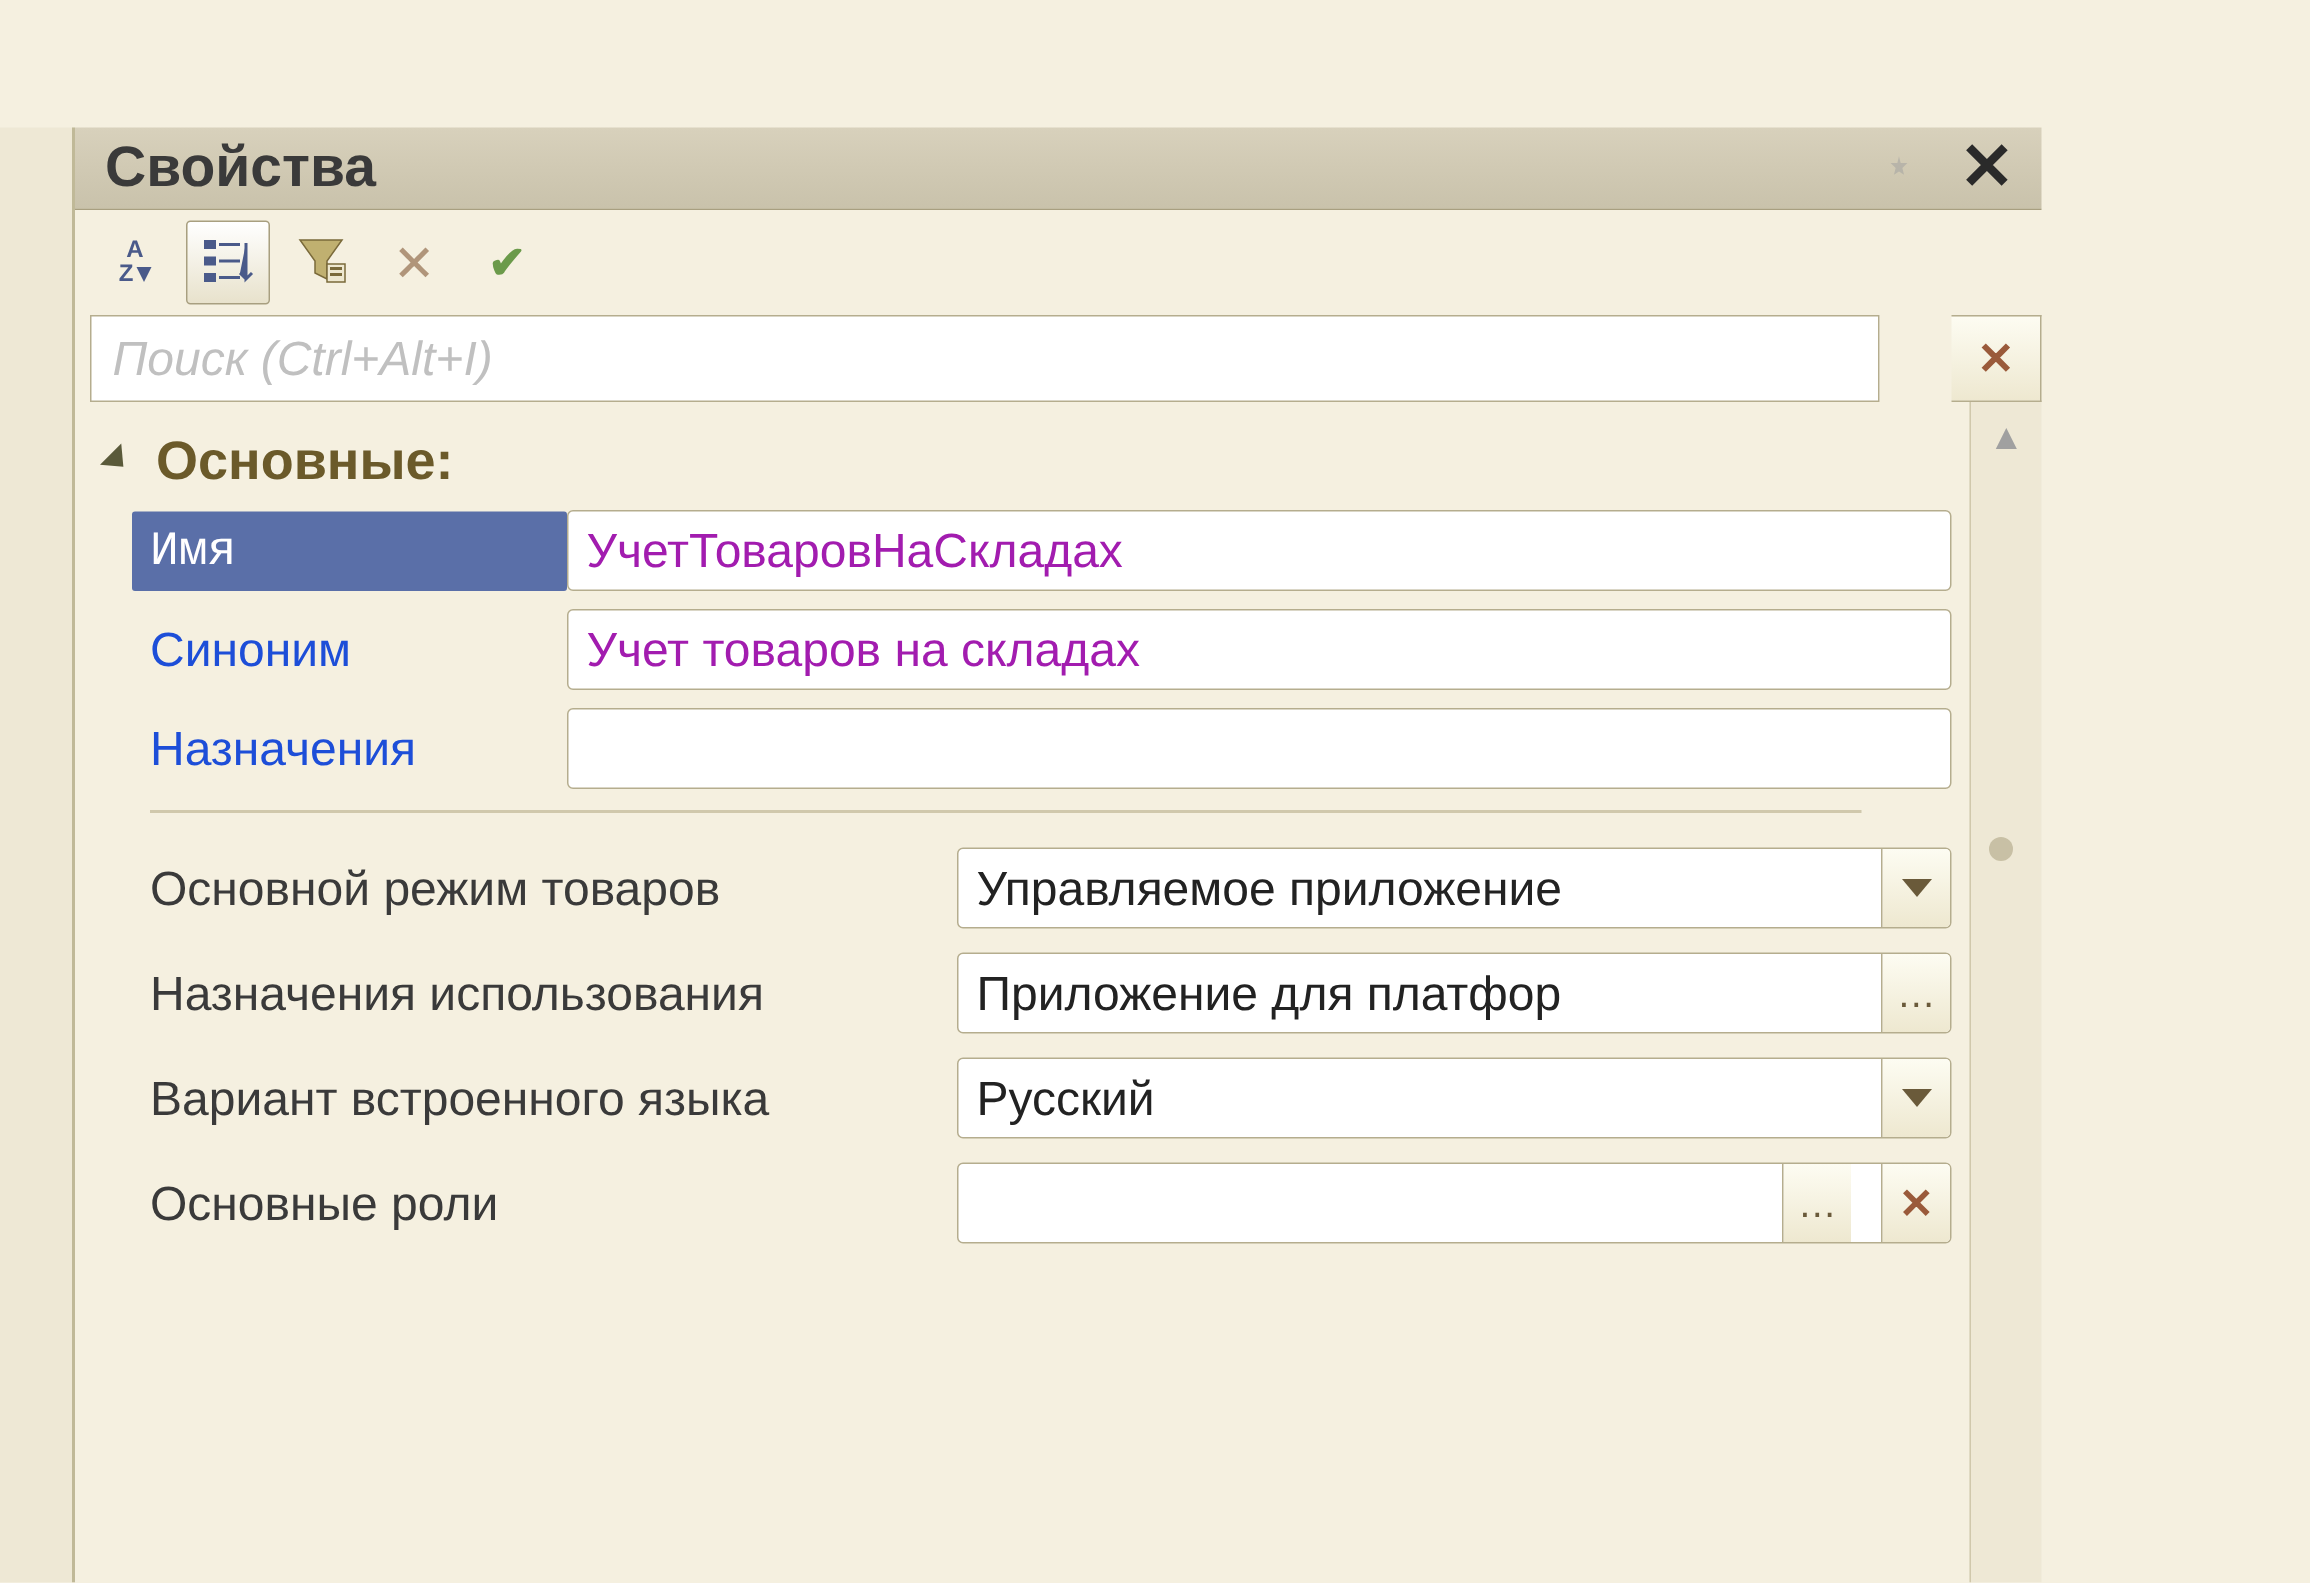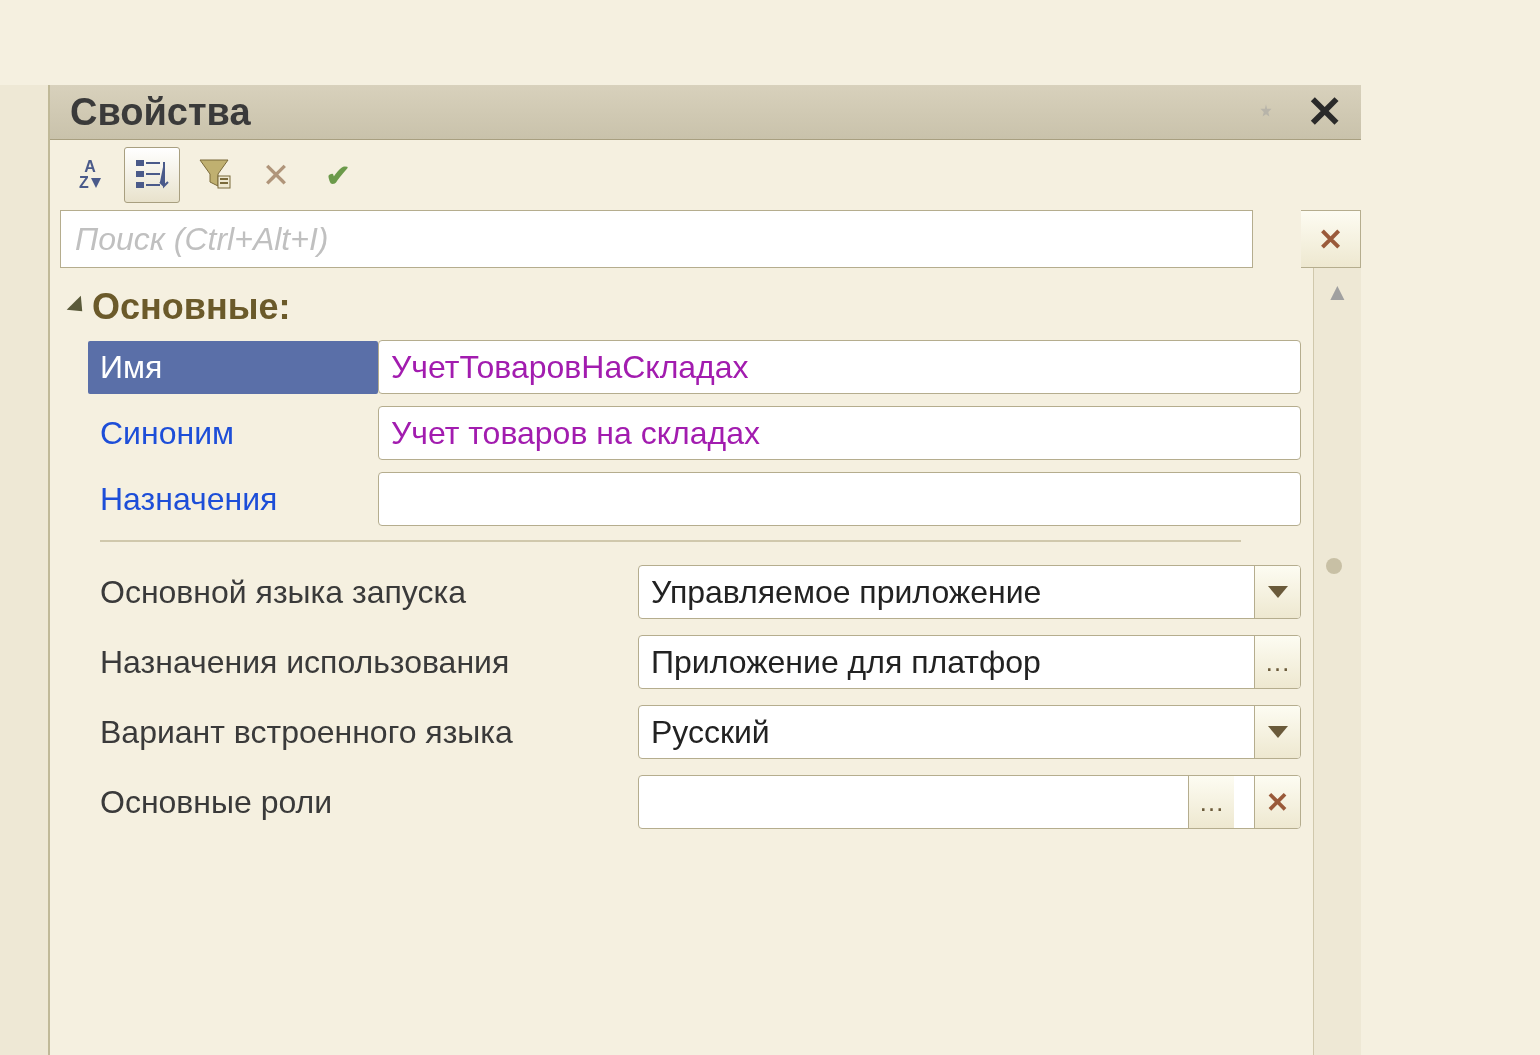--- a/index.html
+++ b/index.html
@@ -178,21 +178,21 @@
       top: 290px;
       left: 12px;
       width: 16px;
       height: 16px;
       background: #c8c0a5;
       border-radius: 50%;
     }
     .section-header {
       display: flex;
       align-items: center;
-      gap: 8px;
+      gap: 20px;
       padding: 6px 0 10px 0;
     }
     .caret-right {
       width: 0; height: 0;
       border-top: 10px solid transparent;
       border-bottom: 10px solid transparent;
       border-left: 12px solid #5a5a3a;
       transform: rotate(45deg);
       margin-left: 8px;
     }
@@ -215,20 +215,21 @@
       font-size: 32px;
       color: #1d4ed8;
       padding-left: 12px;
     }
     .prop-label.selected {
       background: #5a6fa8;
       color: #fff;
       padding: 8px 12px;
       border-radius: 2px;
       width: 290px;
+      font-family: Liberation Mono, monospace;
     }
     .prop-label-wide {
       width: 550px;
       font-size: 32px;
       color: #3a3a3a;
       padding-left: 12px;
     }
     .prop-input {
       flex: 1;
       height: 54px;
@@ -378,21 +379,21 @@
         </div>
 
         <div class="prop-row">
           <div class="prop-label">Назначения</div>
           <input class="prop-input" value="" style="">
         </div>
 
         <div class="divider"></div>
 
         <div class="prop-row-wide">
-          <div class="prop-label-wide">Основной языка запуска</div>
+          <div class="prop-label-wide">Основной режим товаров</div>
           <div class="prop-field">
             <div class="prop-field-text">Управляемое приложение</div>
             <div class="prop-field-btn">
                 <span class="tri-down"></span>
               </div>
           </div>
         </div>
 
         <div class="prop-row-wide">
           <div class="prop-label-wide">Назначения использования</div>

